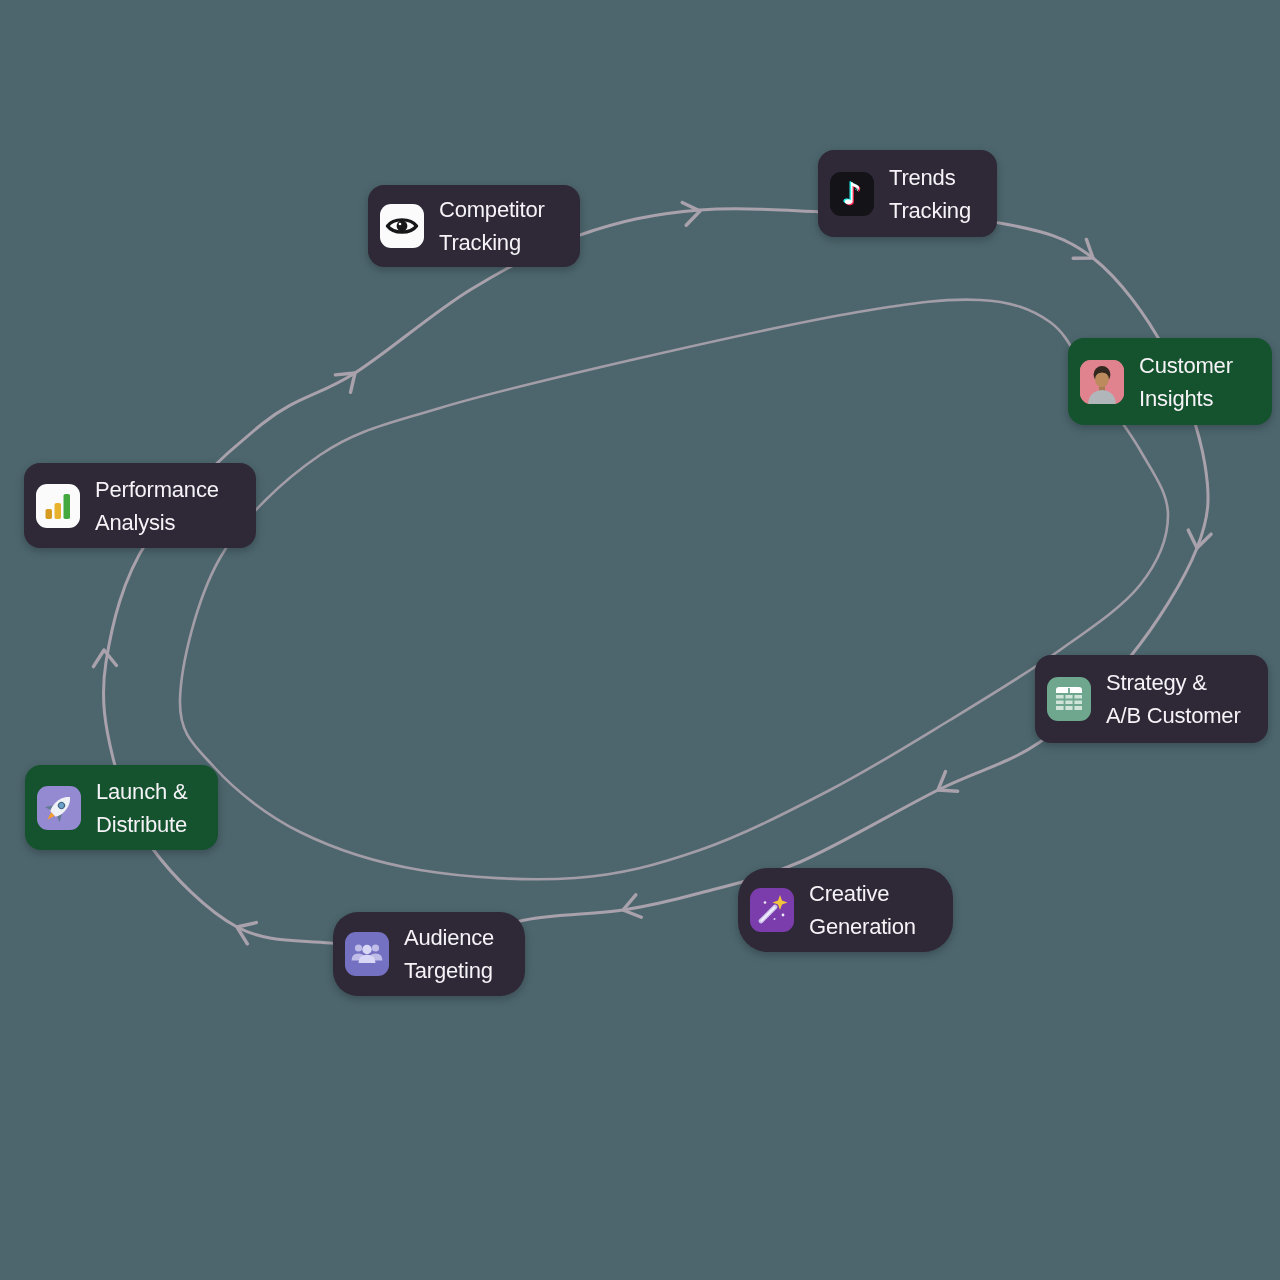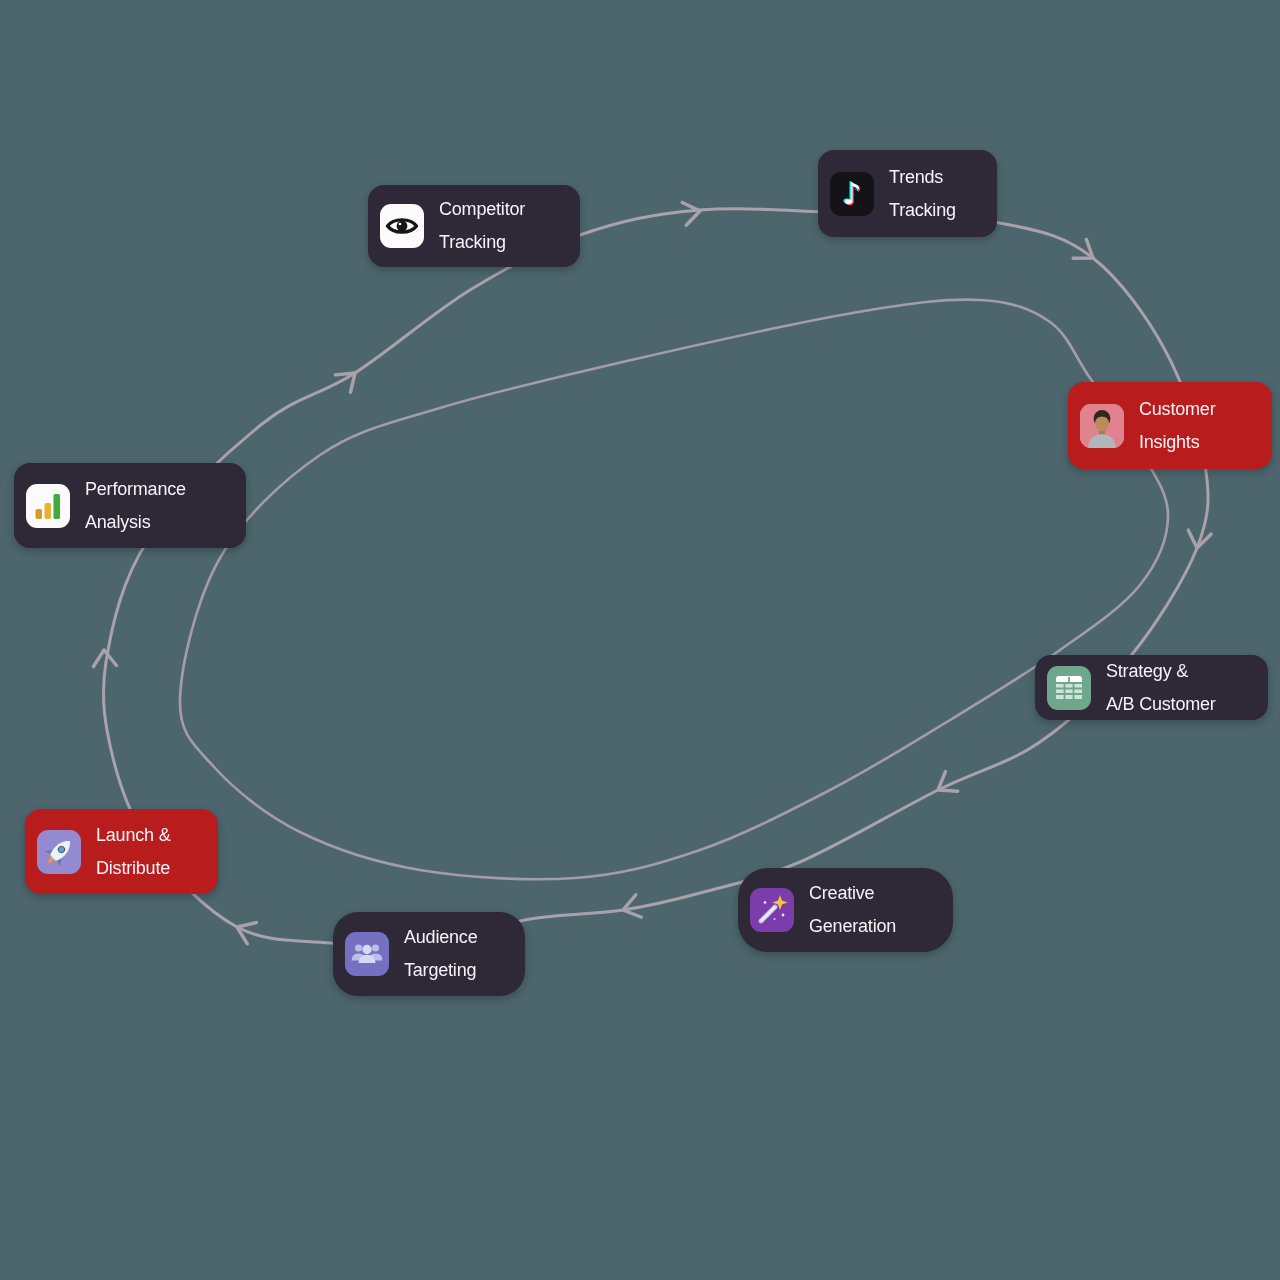--- a/index.html
+++ b/index.html
@@ -21,36 +21,36 @@
     box-shadow:0 3px 8px rgba(10,10,20,.28);
   }
   .node .icon{
     width:44px;height:44px;flex:0 0 44px;
     border-radius:11px;overflow:hidden;
     display:block;
   }
   .node .icon svg{display:block;width:44px;height:44px;}
   .label{
     color:#f5f3f7;
-    font-size:18px;line-height:33px;
+    font-size:22px;line-height:33px;
     font-weight:500;letter-spacing:-.2px;
     white-space:nowrap;
   }
   .label span{display:block;}
   
   .n-competitor {left:368px; top:185px; width:212px; height:82px;}
   .n-trends     {left:818px; top:150px; width:179px; height:87px;}
   .n-customer   {left:1068px;top:338px; width:204px; height:87px;}
-  .n-strategy   {left:1035px;top:655px; width:233px; height:65px;}
+  .n-strategy   {left:1035px;top:655px; width:233px; height:88px;}
   .n-creative   {left:738px; top:868px; width:215px; height:84px;border-radius:30px;}
   .n-audience   {left:333px; top:912px; width:192px; height:84px;border-radius:25px;}
   .n-launch     {left:25px;  top:765px; width:193px; height:85px;}
-  .n-performance{left:14px;  top:463px; width:232px; height:85px;}
+  .n-performance{left:24px;  top:463px; width:232px; height:85px;}
   
-  .n-customer,.n-launch{background:#b91c1c;margin-top:44px;}
+  .n-customer,.n-launch{background:#14532d;}
 </style>
 </head>
 <body>
 <div class="canvas">
 
   <svg class="loop" width="1280" height="1280" viewBox="0 0 1280 1280">
     <g fill="none" stroke="#a9a2ac" stroke-linecap="round" stroke-linejoin="round">
       <path id="outer-path" stroke-width="3" d="M106 662 C111.8 625.7,122.0 579.7,148 540 C174.0 500.3,227.5 451.8,262 424 C296.5 396.2,320.3 395.3,355 373 C389.7 350.7,432.5 313.0,470 290 C507.5 267.0,541.7 248.3,580 235 C618.3 221.7,653.3 213.5,700 210 C746.7 206.5,809.2 211.7,860 214 C910.8 216.3,966.2 216.7,1005 224 C1043.8 231.3,1066.3 237.0,1093 258 C1119.7 279.0,1146.3 315.5,1165 350 C1183.7 384.5,1199.7 432.0,1205 465 C1210.3 498.0,1209.5 516.0,1197 548 C1184.5 580.0,1156.2 624.7,1130 657 C1103.8 689.3,1072.0 719.8,1040 742 C1008.0 764.2,978.0 770.0,938 790 C898.0 810.0,839.7 844.8,800 862 C760.3 879.2,729.5 885.0,700 893 C670.5 901.0,652.2 905.5,623 910 C593.8 914.5,557.2 914.0,525 920 C492.8 926.0,462.5 942.2,430 946 C397.5 949.8,362.2 946.2,330 943 C297.8 939.8,266.7 942.8,237 927 C207.3 911.2,172.7 876.2,152 848 C131.3 819.8,120.7 789.0,113 758 C105.3 727.0,100.2 698.3,106 662 Z"></path>
       <path id="inner-path" stroke-width="2.6" opacity="0.92" d="M180 700 C180.8 665.0,196.7 598.8,220 558 C243.3 517.2,283.3 480.0,320 455 C356.7 430.0,386.7 424.2,440 408 C493.3 391.8,570.3 374.0,640 358 C709.7 342.0,801.3 321.7,858 312 C914.7 302.3,948.0 298.3,980 300 C1012.0 301.7,1031.7 309.0,1050 322 C1068.3 335.0,1075.0 356.7,1090 378 C1105.0 399.3,1127.0 427.2,1140 450 C1153.0 472.8,1168.0 492.5,1168 515 C1168.0 537.5,1158.0 562.5,1140 585 C1122.0 607.5,1091.7 627.5,1060 650 C1028.3 672.5,988.3 696.7,950 720 C911.7 743.3,871.7 768.3,830 790 C788.3 811.7,742.5 835.3,700 850 C657.5 864.7,621.7 874.7,575 878 C528.3 881.3,465.8 877.7,420 870 C374.2 862.3,334.2 849.0,300 832 C265.8 815.0,235.0 790.0,215 768 C195.0 746.0,179.2 735.0,180 700 Z"></path>
       <g id="arrows" stroke-width="3.4">

